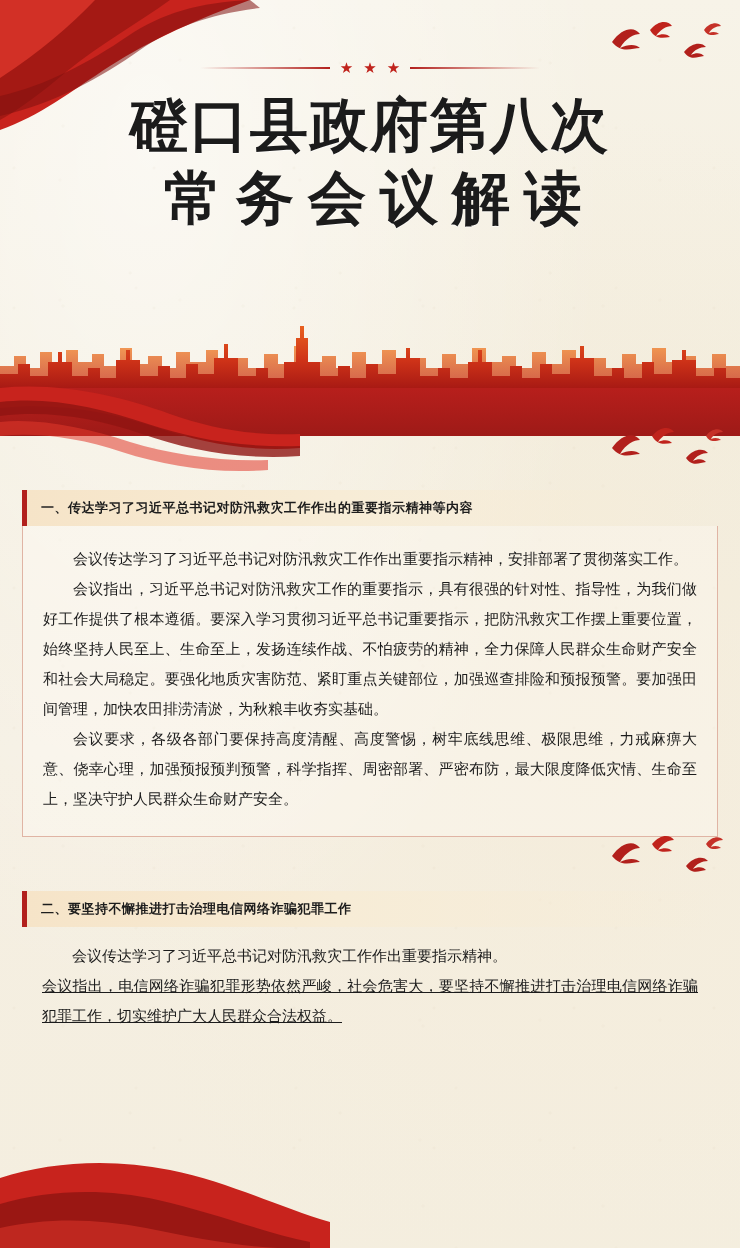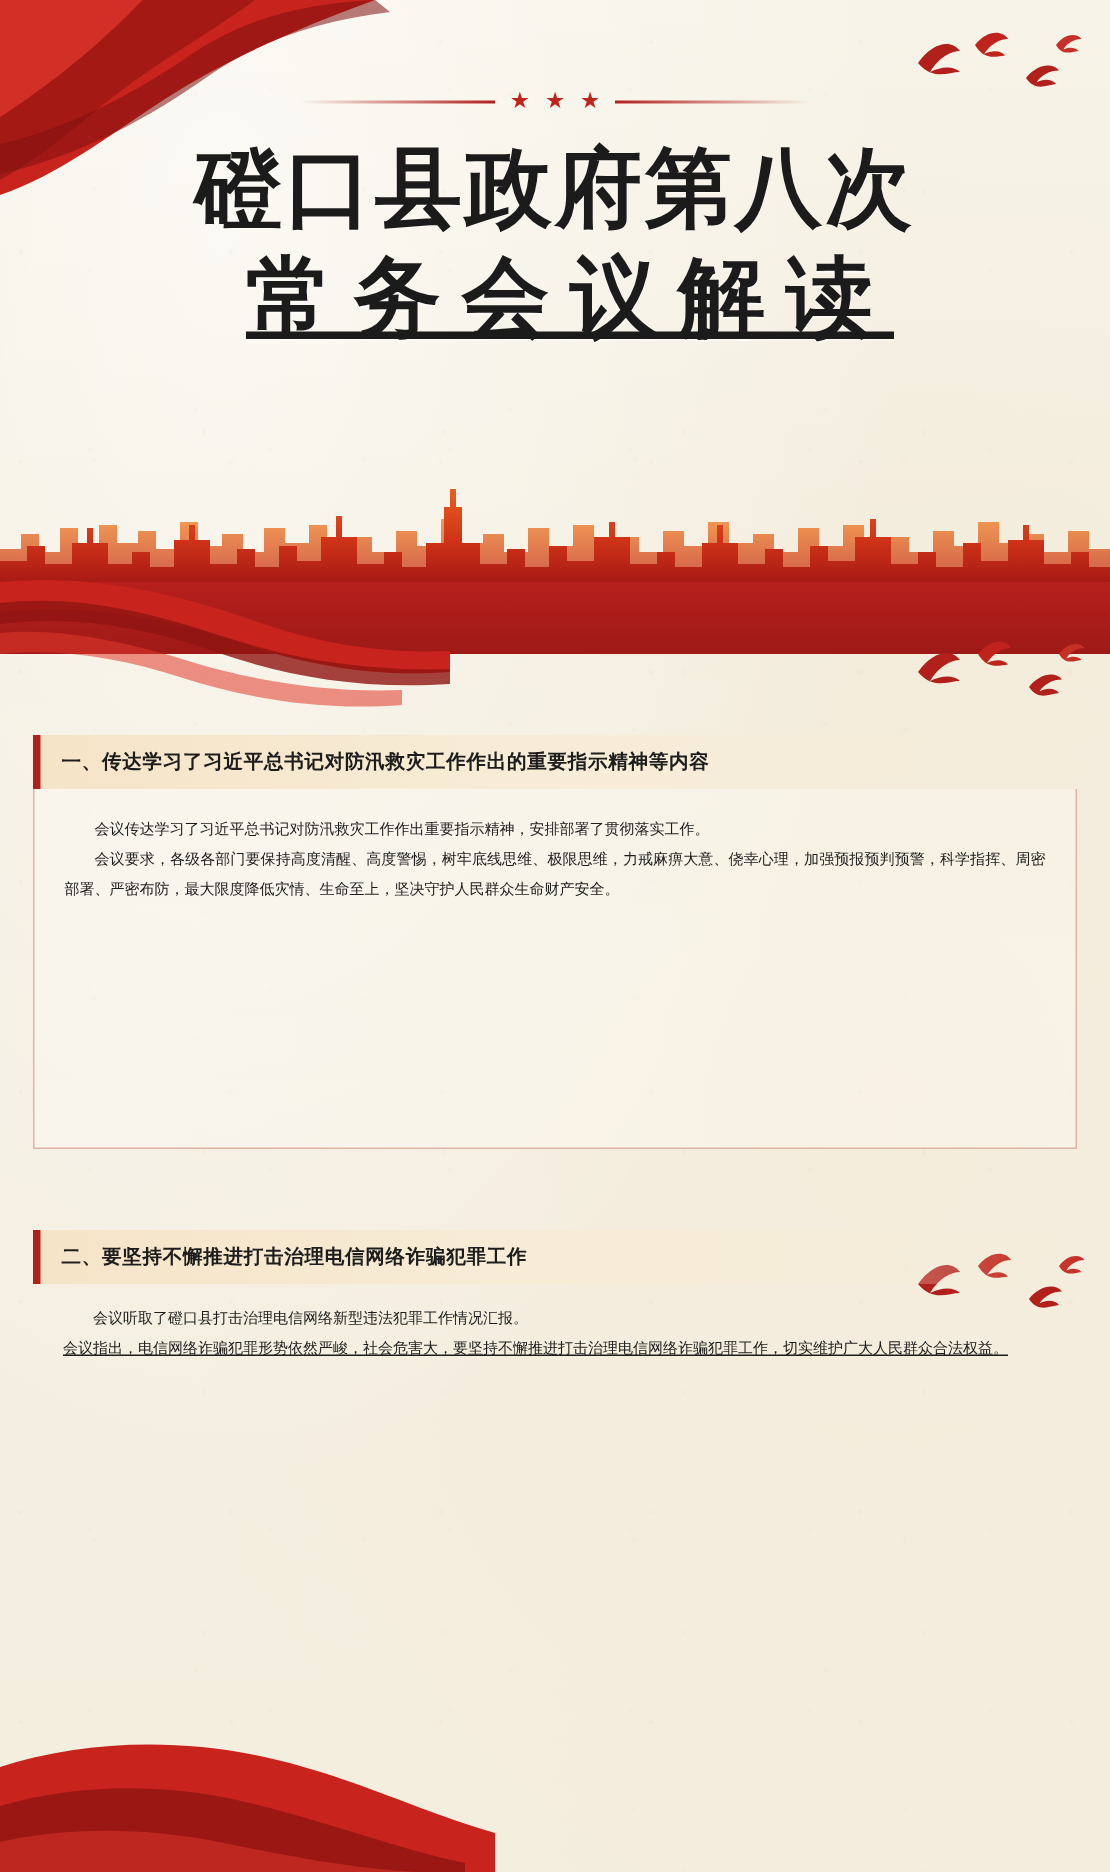--- a/index.html
+++ b/index.html
@@ -69,21 +69,21 @@
   .main-title {
     font-family: "DejaVu Serif", "Liberation Serif", serif;
     font-weight: 700;
     font-size: 58px;
     line-height: 1.25;
     color: #1b1b1b;
     letter-spacing: 2px;
     margin: 0;
     text-shadow: 0 1px 0 rgba(255,255,255,.6);
   }
-  .main-title .line2 { letter-spacing: 14px; display: block; padding-left: 20px; text-decoration: underline; }
+  .main-title .line2 { letter-spacing: 14px; display: block; padding-left: 20px; }
 
   
   .skyline {
     position: relative;
     margin-top: 58px;
     height: 96px;
   }
   .skyline svg { display: block; width: 740px; height: 96px; }
   .red-band {
     width: 740px; height: 48px;
@@ -107,21 +107,21 @@
     font-size: 13px;
     font-weight: 700;
     color: #1d1d1d;
     letter-spacing: .5px;
   }
   .section-body {
     border: 1px solid #e0b4a4;
     border-top: none;
     background: rgba(255,252,246,0.35);
     padding: 18px 20px 22px 20px;
-    font-size: 10px;
+    font-size: 15px;
     line-height: 2.0;
     color: #1c1c1c;
     text-align: justify;
   }
   .section-body p { margin: 0; text-indent: 2em; }
   .section-body p.noindent { text-indent: 0; text-decoration: underline; }
 
   .sec1 .section-body { min-height: 240px; }
   .sec2 .section-body { border: none; background: transparent; padding-top: 14px; }
 
@@ -204,37 +204,38 @@
       <path d="M46,16 C54,6 64,6 68,12 C62,12 56,16 52,22 C58,19 64,20 66,23 C59,24 52,26 46,16 Z" fill="#c0231c"></path>
       <path d="M80,38 C88,28 98,28 102,33 C96,33 90,36 87,41 C92,38 98,39 100,42 C93,43 86,47 80,38 Z" fill="#b2201c"></path>
       <path d="M100,16 C106,8 114,8 117,12 C112,12 107,15 105,19 C109,17 113,18 115,20 C109,21 104,23 100,16 Z" fill="#c53128"></path>
     </svg>
   </div>
 
   <div class="section sec1">
     <div class="section-heading">一、传达学习了习近平总书记对防汛救灾工作作出的重要指示精神等内容</div>
     <div class="section-body">
       <p>会议传达学习了习近平总书记对防汛救灾工作作出重要指示精神，安排部署了贯彻落实工作。</p>
+      <p>会议指出，习近平总书记对防汛救灾工作的重要指示，具有很强的针对性、指导性，为我们做好工作提供了根本遵循。要深入学习贯彻习近平总书记重要指示，把防汛救灾工作摆上重要位置，始终坚持人民至上、生命至上，发扬连续作战、不怕疲劳的精神，全力保障人民群众生命财产安全和社会大局稳定。要强化地质灾害防范、紧盯重点关键部位，加强巡查排险和预报预警。要加强田间管理，加快农田排涝清淤，为秋粮丰收夯实基础。</p>
       <p>会议要求，各级各部门要保持高度清醒、高度警惕，树牢底线思维、极限思维，力戒麻痹大意、侥幸心理，加强预报预判预警，科学指挥、周密部署、严密布防，最大限度降低灾情、生命至上，坚决守护人民群众生命财产安全。</p>
     </div>
   </div>
 
   <div class="birds" style="top:828px; right:14px;">
     <svg width="120" height="56" viewBox="0 0 120 56">
       <path d="M6,28 C16,14 28,12 34,20 C28,20 20,24 14,34 C22,30 30,30 34,34 C26,34 16,40 6,28 Z" fill="#b2201c"></path>
       <path d="M46,16 C54,6 64,6 68,12 C62,12 56,16 52,22 C58,19 64,20 66,23 C59,24 52,26 46,16 Z" fill="#c0231c"></path>
       <path d="M80,38 C88,28 98,28 102,33 C96,33 90,36 87,41 C92,38 98,39 100,42 C93,43 86,47 80,38 Z" fill="#b2201c"></path>
       <path d="M100,16 C106,8 114,8 117,12 C112,12 107,15 105,19 C109,17 113,18 115,20 C109,21 104,23 100,16 Z" fill="#c53128"></path>
     </svg>
   </div>
 
   <div class="section sec2">
     <div class="section-heading">二、要坚持不懈推进打击治理电信网络诈骗犯罪工作</div>
     <div class="section-body">
-      <p>会议听取了磴口县打击治理电信网络新型违法犯罪工作情况汇报。</p>
+      <p>会议传达学习了习近平总书记对防汛救灾工作作出重要指示精神。</p>
       <p class="noindent">会议指出，电信网络诈骗犯罪形势依然严峻，社会危害大，要坚持不懈推进打击治理电信网络诈骗犯罪工作，切实维护广大人民群众合法权益。</p>
     </div>
   </div>
 
   <div class="ribbon-bottom">
     <svg width="330" height="130" viewBox="0 0 330 130">
       <path d="M0,60 C50,44 110,40 170,52 C230,64 280,90 330,104 L330,130 L0,130 Z" fill="#c8231d"></path>
       <path d="M0,86 C48,72 104,70 158,82 C212,94 262,114 310,124 L310,130 L0,130 Z" fill="#8f1412" opacity=".8"></path>
       <path d="M0,110 C44,100 96,100 146,110 C190,119 236,128 278,130 L0,130 Z" fill="#e2382c" opacity=".5"></path>
     </svg>

